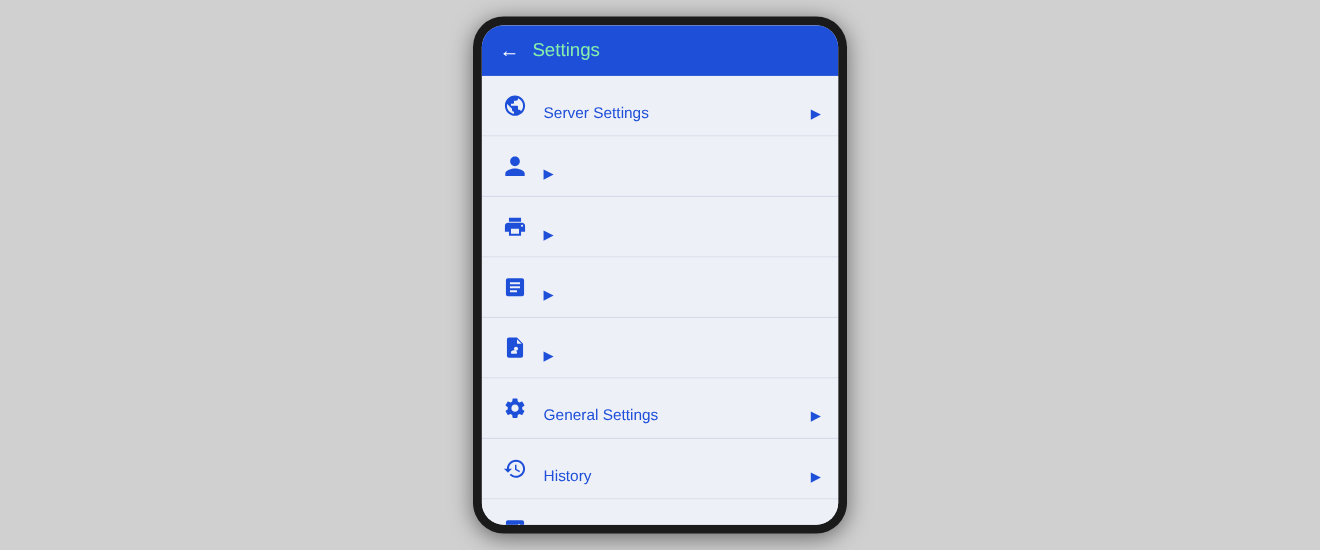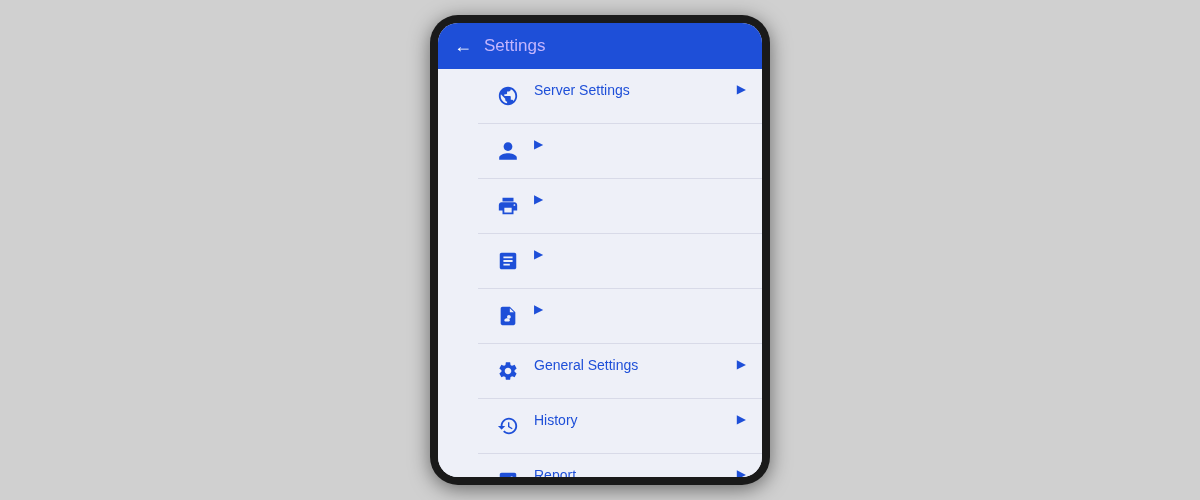--- a/index.html
+++ b/index.html
@@ -43,40 +43,39 @@
       min-height: 46px;
     }
 
     .back-arrow {
       color: white;
       font-size: 18px;
       cursor: pointer;
     }
 
     .header-title {
-      color: #c4b5fd;
+      color: #86efac;
       font-size: 17px;
       font-weight: 500;
     }
 
     .menu-list {
       flex: 1;
       overflow-y: auto;
       background: #eef0f8;
     }
 
     .menu-item {
       display: flex;
-      align-items: flex-start;
+      align-items: flex-end;
       padding: 13px 16px;
       background: #eef0f8;
       border-bottom: 1px solid #d8dae8;
       cursor: pointer;
       position: relative;
-      margin-left: 40px;
     }
 
     .menu-icon {
       width: 28px;
       height: 28px;
       margin-right: 12px;
       display: flex;
       align-items: center;
       justify-content: center;
       color: #1e4fd8;

